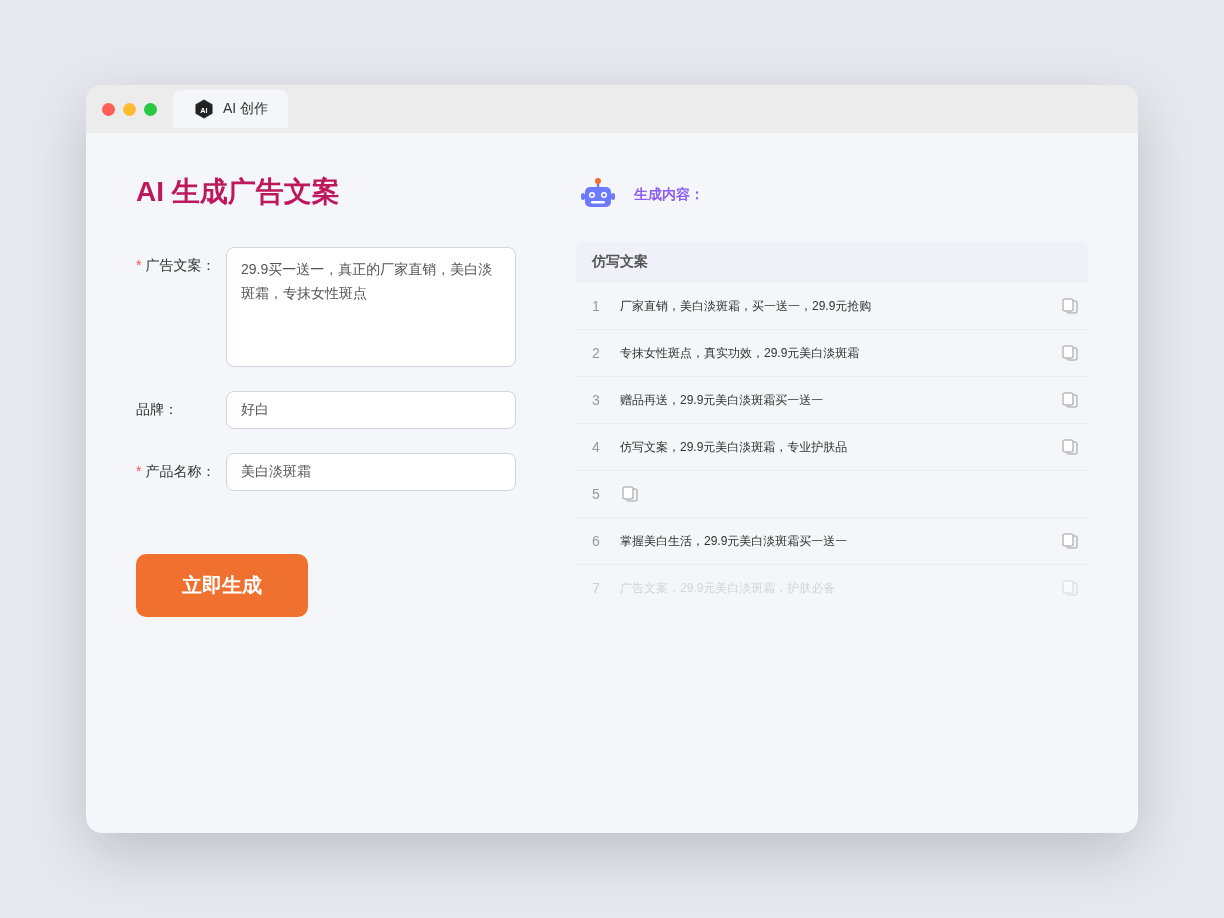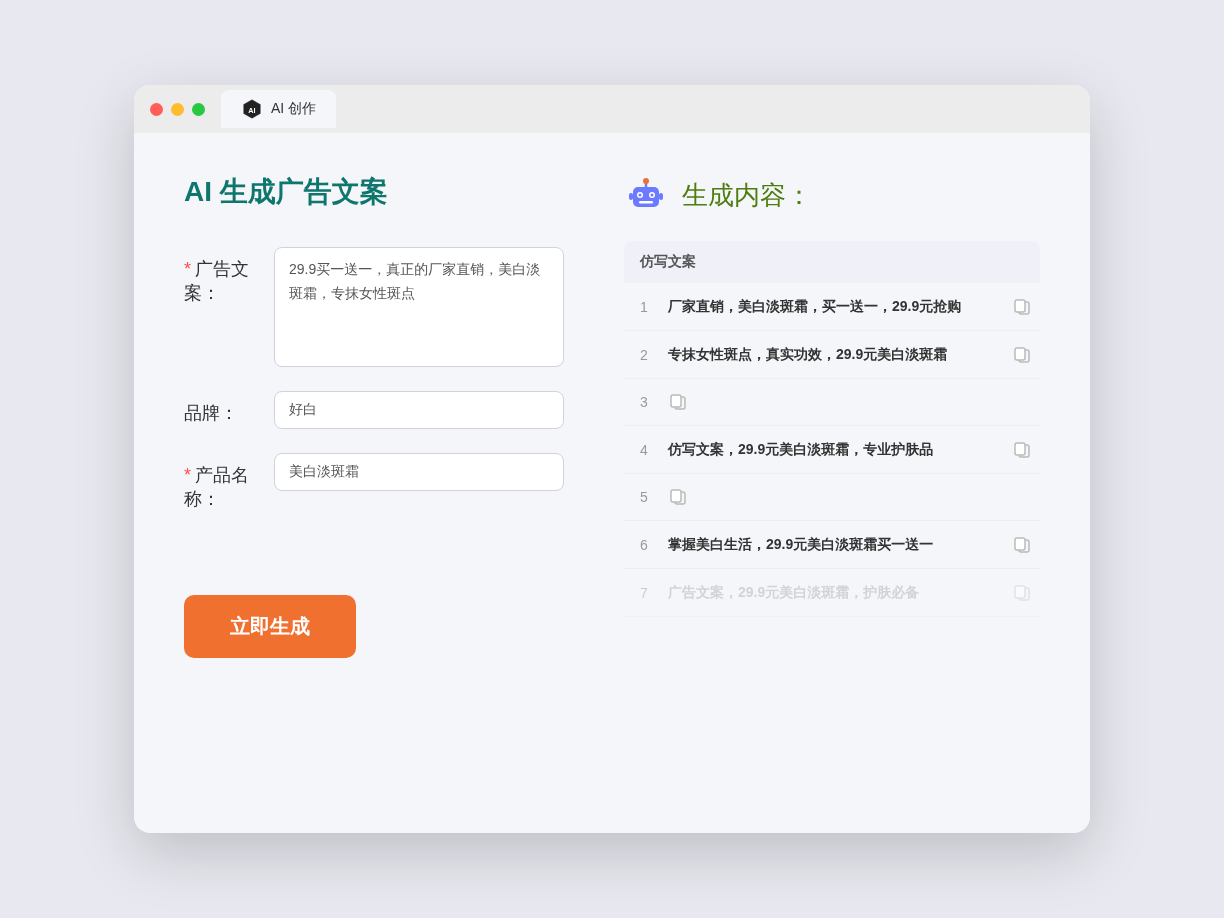--- a/index.html
+++ b/index.html
@@ -6,21 +6,21 @@
     body {
       background: #e8e8f0;
       display: flex;
       align-items: center;
       justify-content: center;
       min-height: 918px;
       font-family: -apple-system, 'PingFang SC', 'Microsoft YaHei', sans-serif;
     }
 
     .browser-window {
-      width: 956px;
+      width: 1052px;
       background: #f5f6fa;
       border-radius: 16px;
       box-shadow: 0 20px 60px rgba(0,0,0,0.18);
       overflow: hidden;
       position: relative;
     }
 
     .title-bar {
       background: #ececec;
       height: 48px;
@@ -69,32 +69,32 @@
 
     
     .left-panel {
       width: 380px;
       flex-shrink: 0;
     }
 
     .page-title {
       font-size: 28px;
       font-weight: 700;
-      color: #0f766e;
+      color: #be185d;
       margin-bottom: 36px;
     }
 
     .form-group {
       display: flex;
       align-items: flex-start;
       margin-bottom: 24px;
     }
 
     .form-label {
-      font-size: 18px;
+      font-size: 14px;
       color: #333;
       width: 90px;
       flex-shrink: 0;
       padding-top: 10px;
     }
 
     .required-star {
       color: #ff4d4f;
       margin-right: 4px;
     }
@@ -111,21 +111,21 @@
       font-family: inherit;
       resize: none;
     }
 
     textarea.form-input {
       height: 120px;
       line-height: 1.7;
     }
 
     .generate-btn {
-      margin-top: 60px;
+      margin-top: 39px;
       background: #f07030;
       color: #fff;
       border: none;
       border-radius: 10px;
       padding: 18px 46px;
       font-size: 20px;
       font-weight: 600;
       cursor: pointer;
       font-family: inherit;
     }
@@ -141,23 +141,23 @@
       gap: 14px;
       margin-bottom: 24px;
     }
 
     .robot-icon {
       width: 44px;
       height: 44px;
     }
 
     .right-title {
-      font-size: 26px;
-      font-weight: 400;
-      color: #4d7c0f;
+      font-size: 14px;
+      font-weight: 700;
+      color: #8b5cf6;
     }
 
     .results-table {
       width: 100%;
     }
 
     .results-header {
       background: #f0f0f8;
       border-radius: 8px 8px 0 0;
       padding: 12px 16px;
@@ -183,24 +183,23 @@
     .row-num {
       width: 24px;
       font-size: 14px;
       color: #999;
       text-align: center;
       flex-shrink: 0;
     }
 
     .row-text {
       flex: 1;
-      font-size: 14px;
+      font-size: 12px;
       color: #333;
       line-height: 1.5;
-      font-weight: bold;
     }
 
     .result-row:last-child .row-text {
       color: #aaa;
     }
 
     .copy-icon {
       width: 20px;
       height: 20px;
       flex-shrink: 0;
@@ -304,20 +303,21 @@
           <span class="row-num">2</span>
           <span class="row-text">专抹女性斑点，真实功效，29.9元美白淡斑霜</span>
           <svg class="copy-icon" viewBox="0 0 20 20" fill="none" xmlns="http://www.w3.org/2000/svg">
             <rect x="7" y="5" width="10" height="12" rx="2" stroke="#bbb" stroke-width="1.5"></rect>
             <rect x="3" y="3" width="10" height="12" rx="2" fill="white" stroke="#bbb" stroke-width="1.5"></rect>
           </svg>
         </div>
 
         <div class="result-row">
           <span class="row-num">3</span>
+          <span class="row-text">赠品再送，29.9元美白淡斑霜买一送一</span>
           <svg class="copy-icon" viewBox="0 0 20 20" fill="none" xmlns="http://www.w3.org/2000/svg">
             <rect x="7" y="5" width="10" height="12" rx="2" stroke="#bbb" stroke-width="1.5"></rect>
             <rect x="3" y="3" width="10" height="12" rx="2" fill="white" stroke="#bbb" stroke-width="1.5"></rect>
           </svg>
         </div>
 
         <div class="result-row">
           <span class="row-num">4</span>
           <span class="row-text">仿写文案，29.9元美白淡斑霜，专业护肤品</span>
           <svg class="copy-icon" viewBox="0 0 20 20" fill="none" xmlns="http://www.w3.org/2000/svg">

